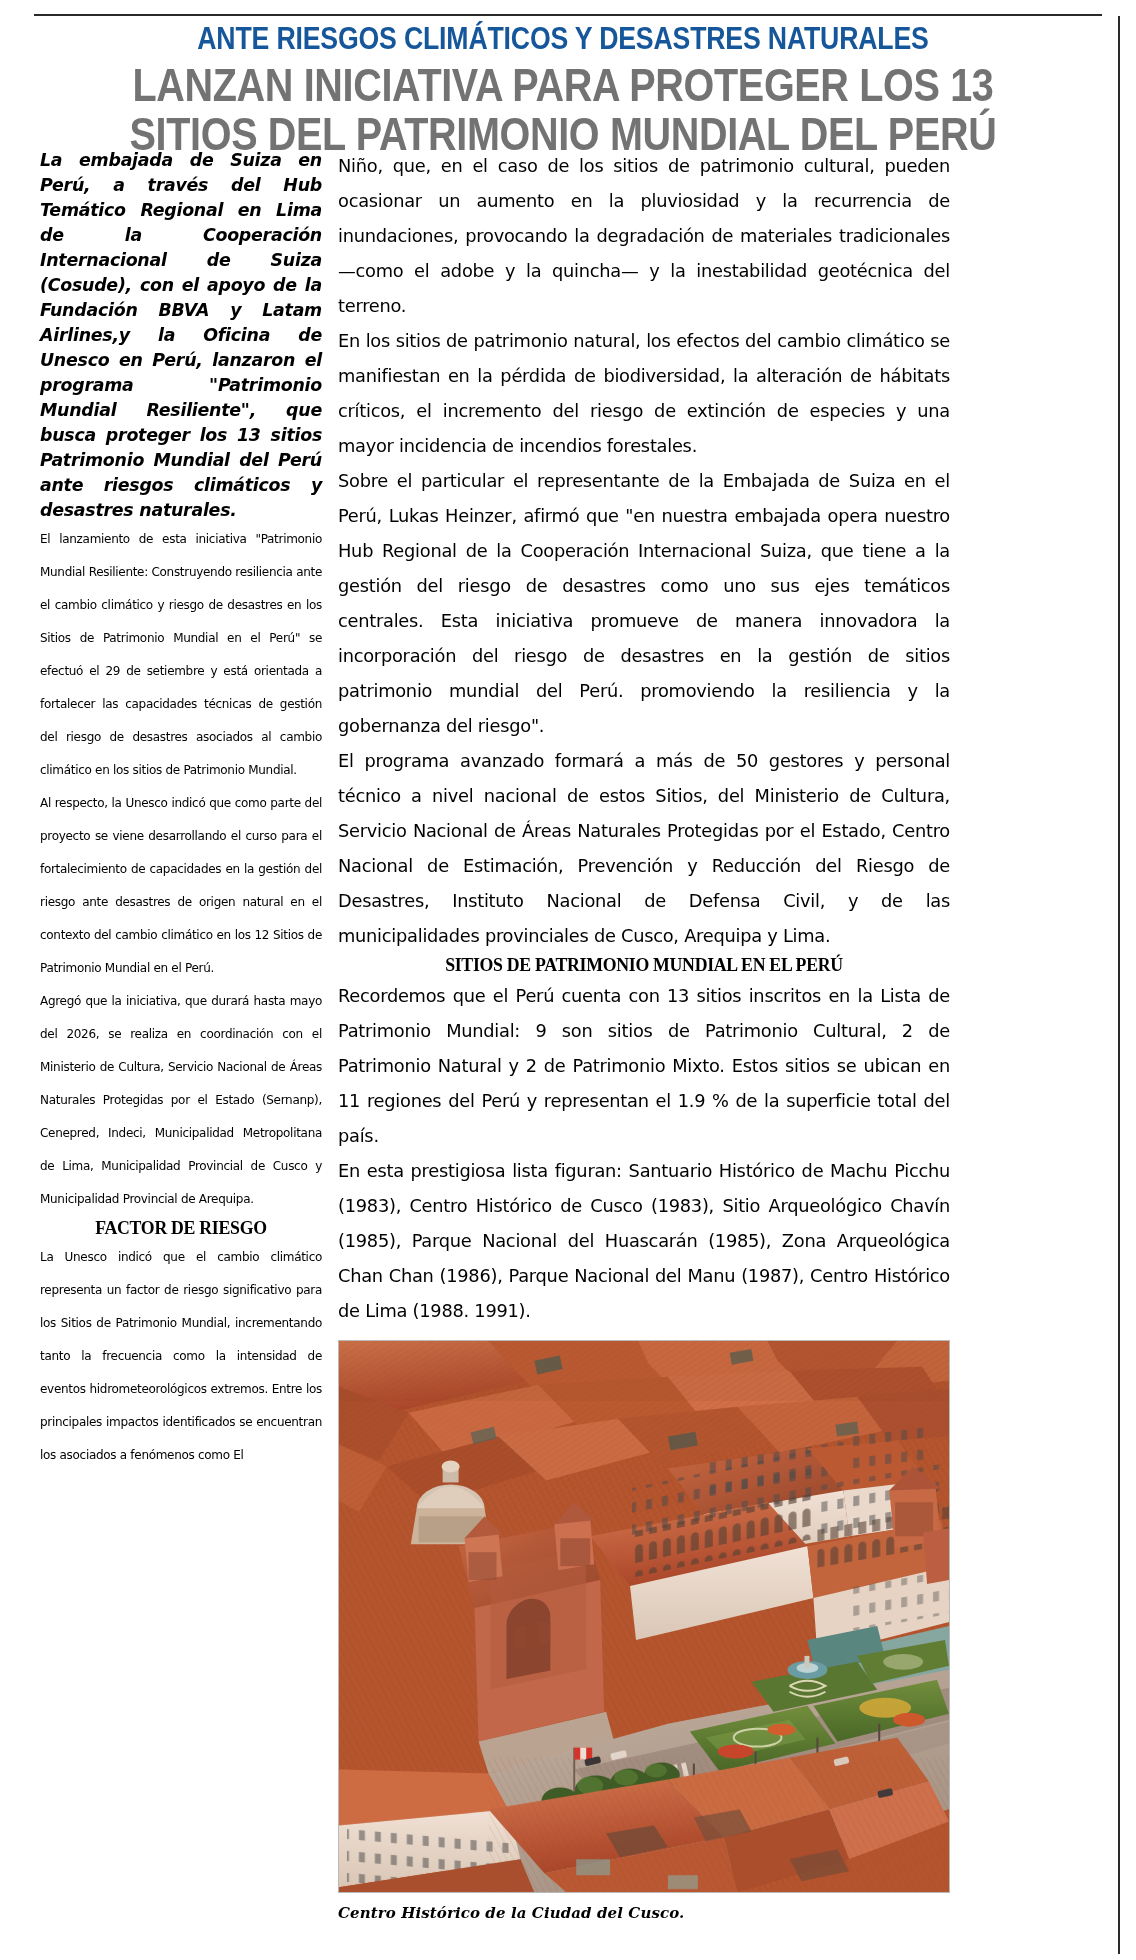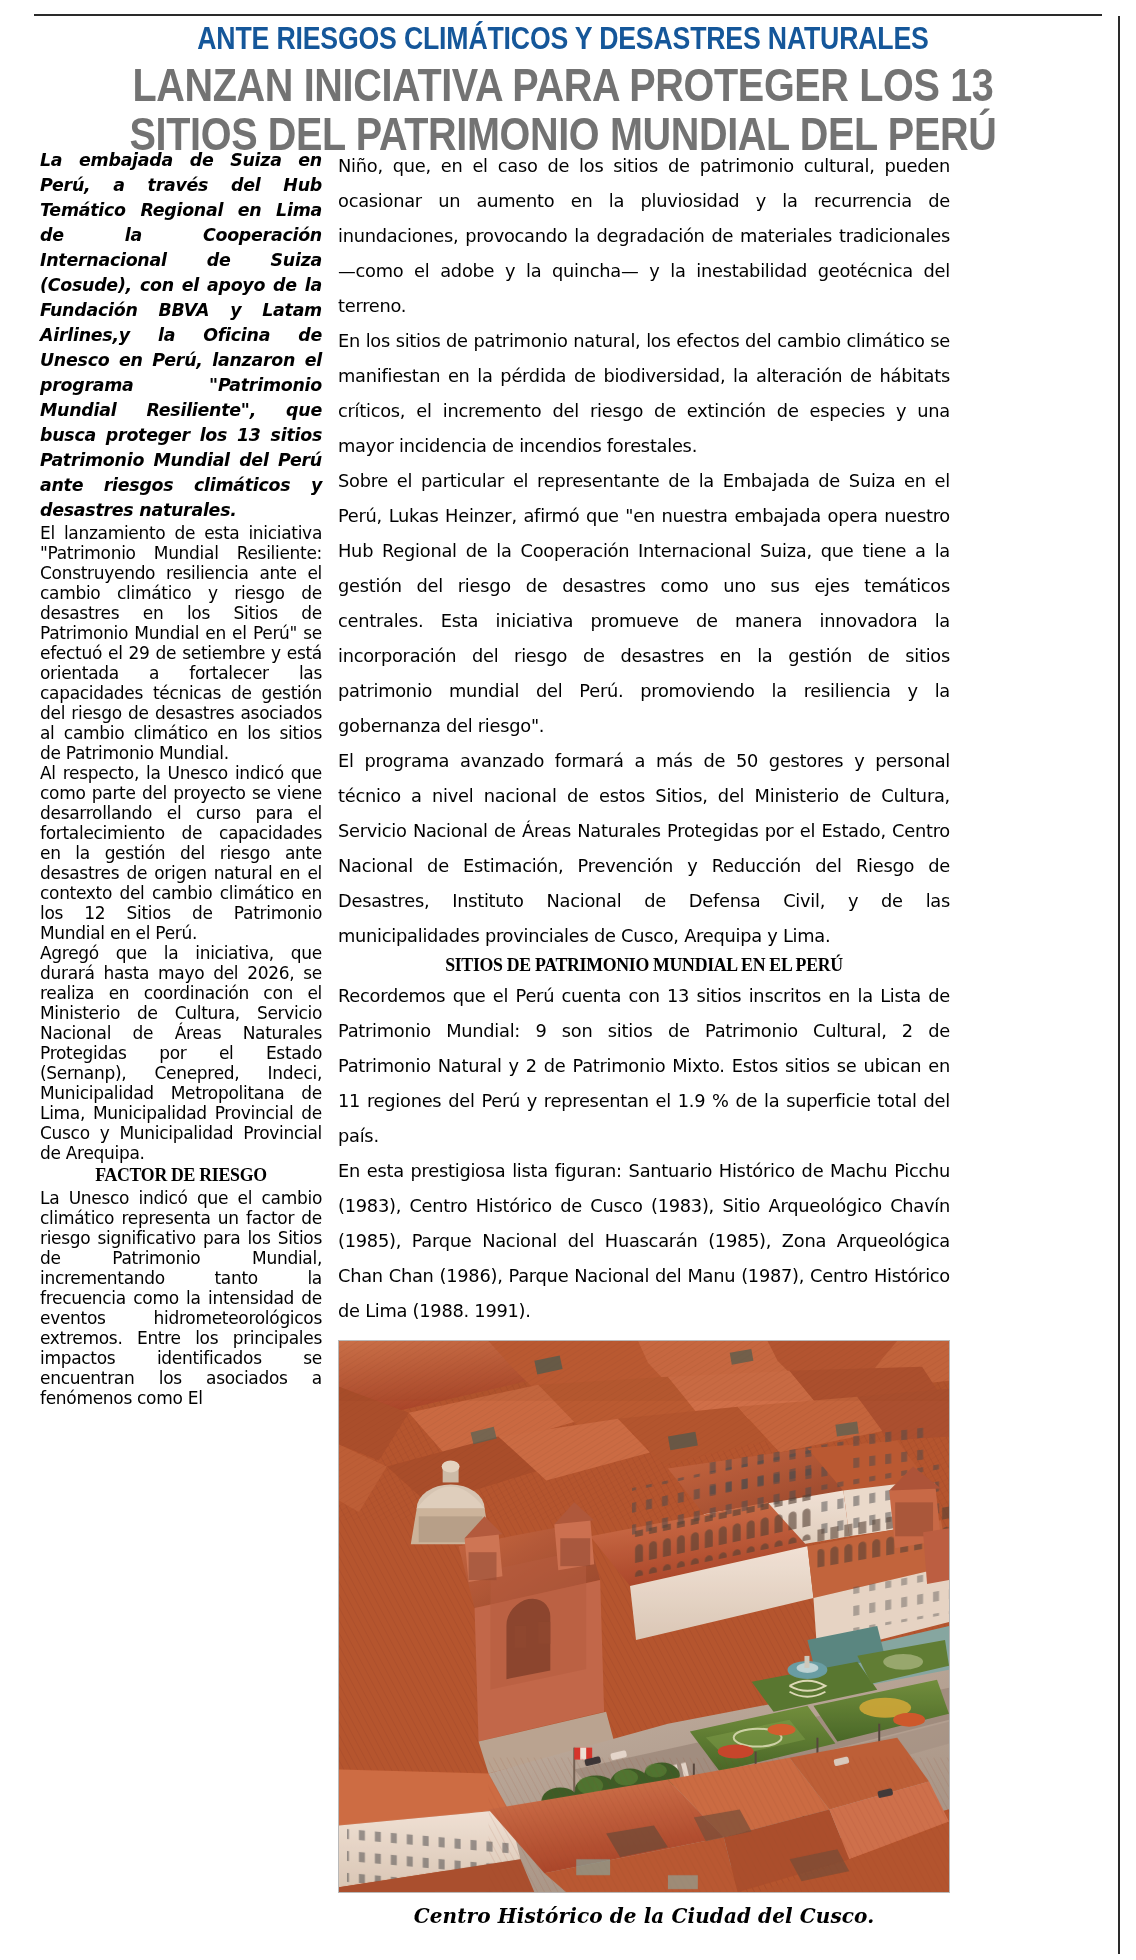--- a/index.html
+++ b/index.html
@@ -108,22 +108,22 @@
   .lede {
     font-family: "DejaVu Sans", sans-serif;
     font-weight: bold;
     font-style: italic;
     font-size: 17.4px;
     line-height: 25px;
     letter-spacing: -0.25px;
   }
   .body-text {
     font-family: "DejaVu Sans", sans-serif;
-    font-size: 17px;
-    line-height: 20px;
+    font-size: 12px;
+    line-height: 33px;
     letter-spacing: -0.3px;
   }
   .col-right .body-text {
     font-size: 17.8px;
     line-height: 35px;
     letter-spacing: -0.25px;
   }
   .subhead {
     font-family: Liberation Serif, serif;
     font-weight: bold;
@@ -141,25 +141,25 @@
     width: 612px;
     height: 553px;
     border: 1px solid #b9b9b9;
     box-sizing: border-box;
     overflow: hidden;
     position: relative;
     background: #c8704d;
   }
   .caption {
     margin-top: 11px;
-    text-align: center;
+    text-align: left;
     font-family: "DejaVu Serif", serif;
     font-weight: bold;
     font-style: italic;
-    font-size: 20px;
+    font-size: 15px;
     letter-spacing: 0.1px;
   }
 
   
   .photo-svg { display: block; width: 100%; height: 100%; }
 </style>
 </head>
 <body>
 
 <div class="page">

